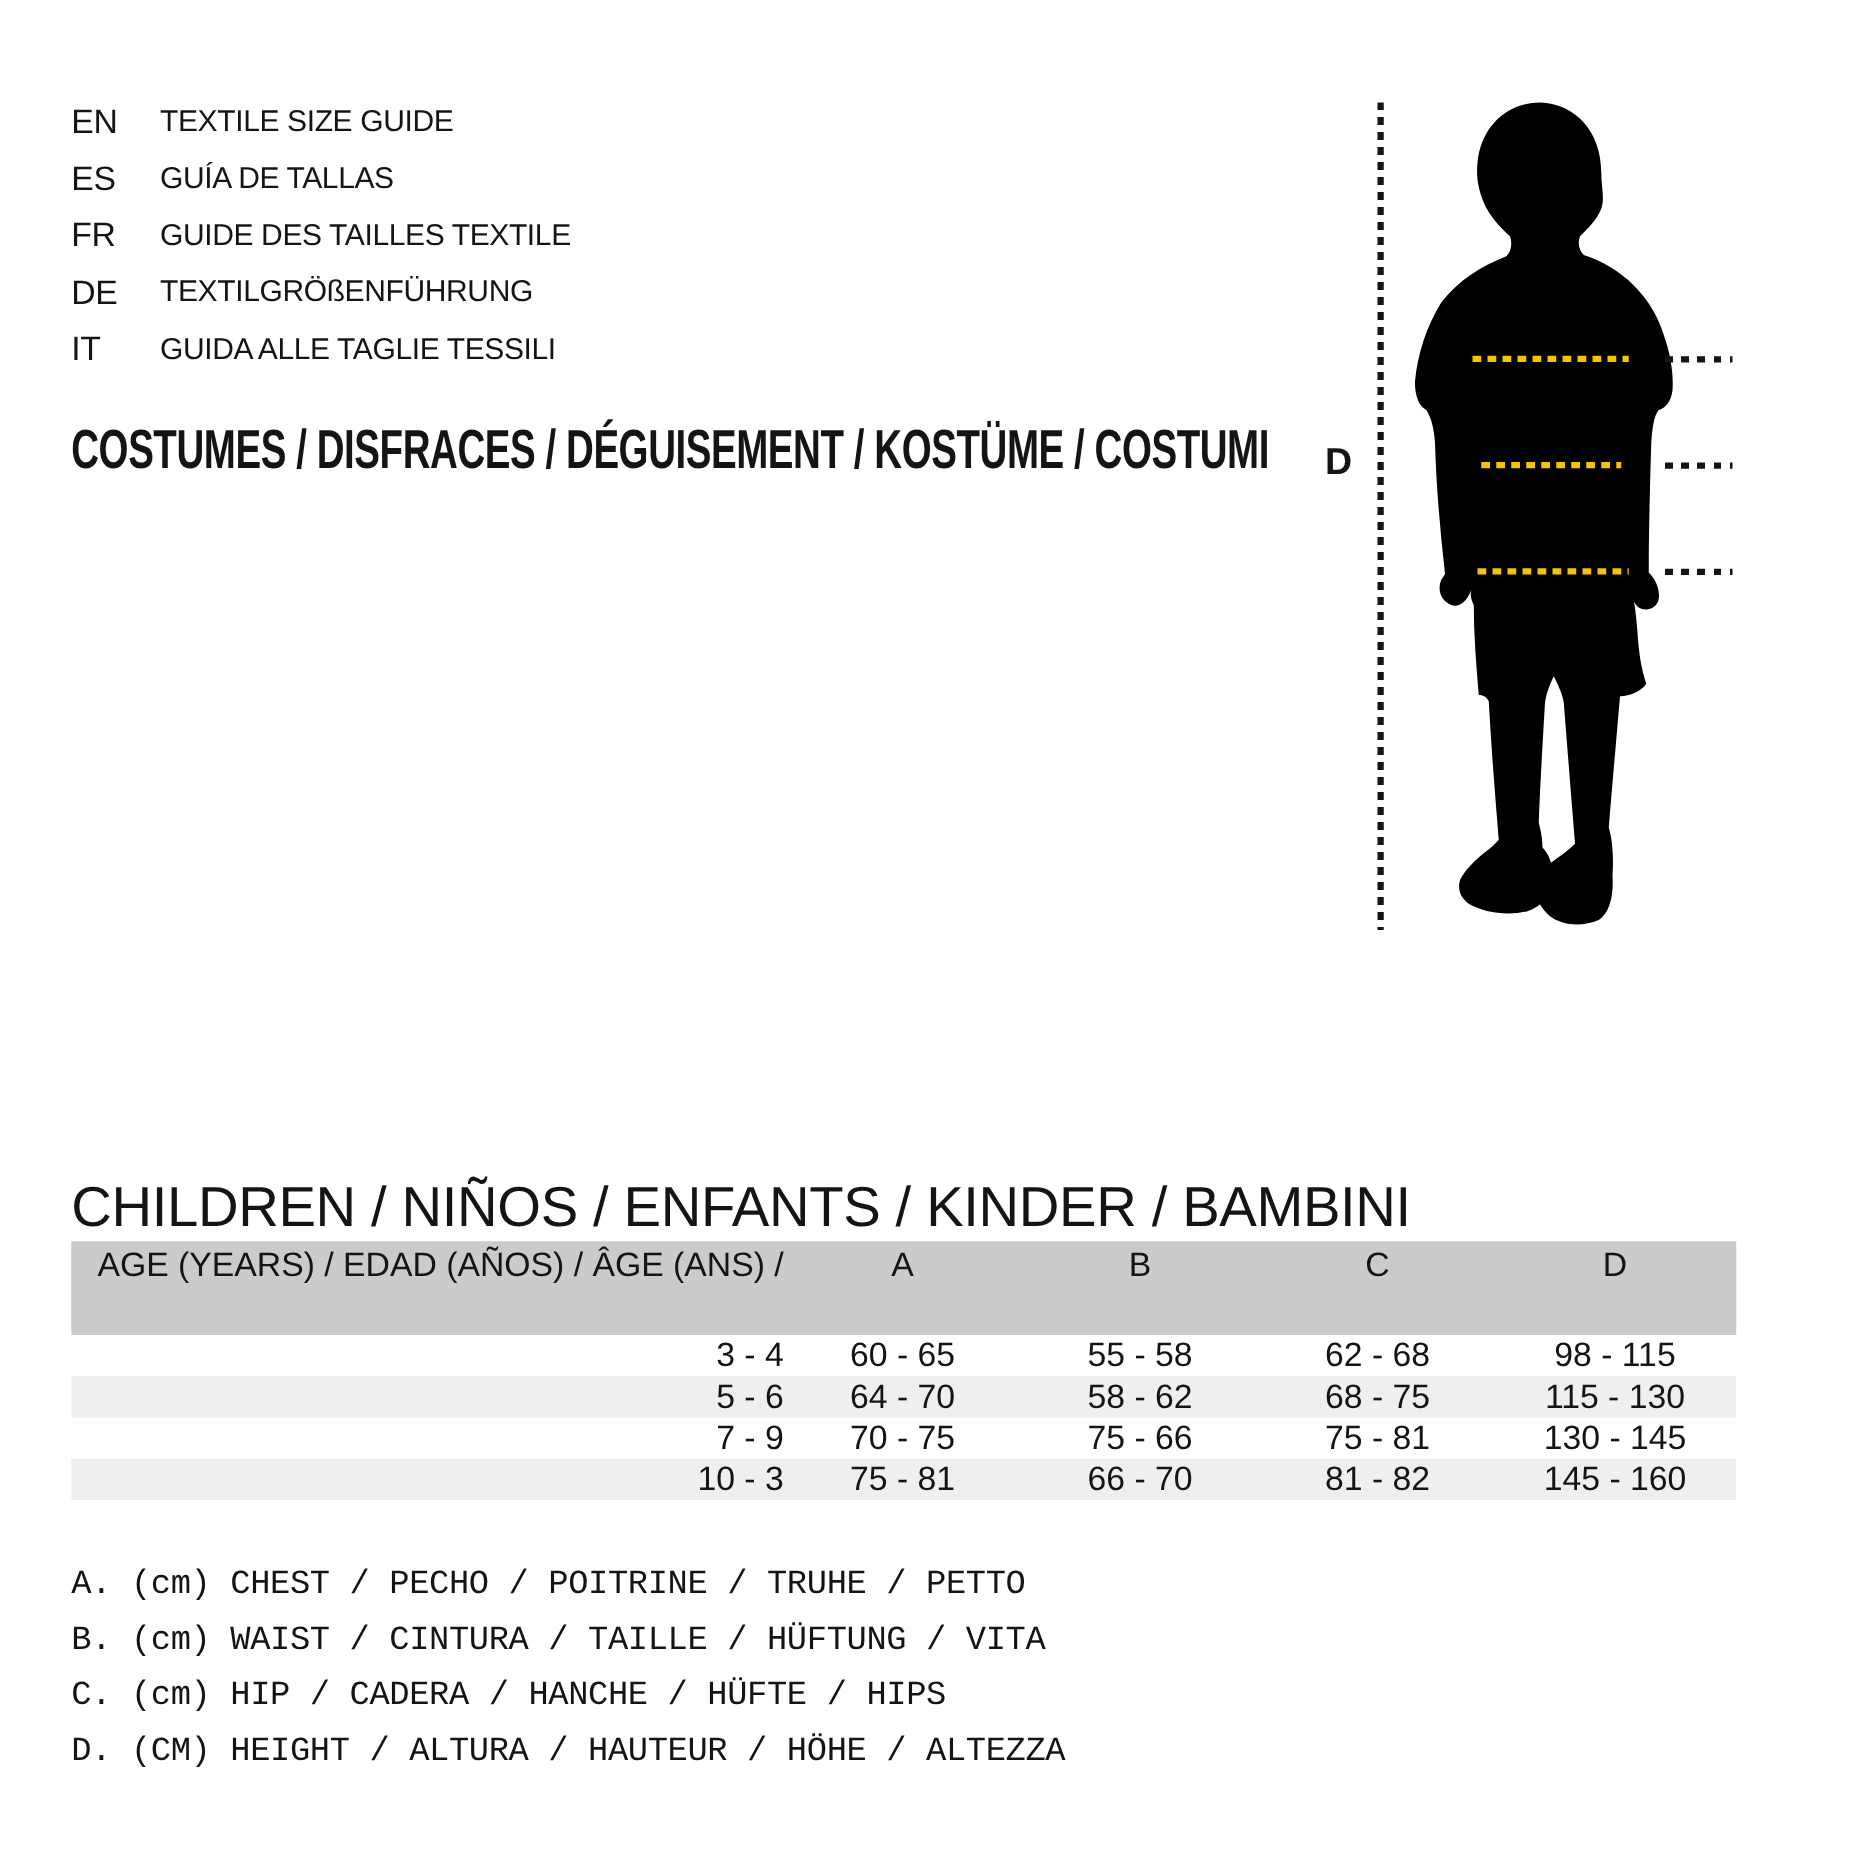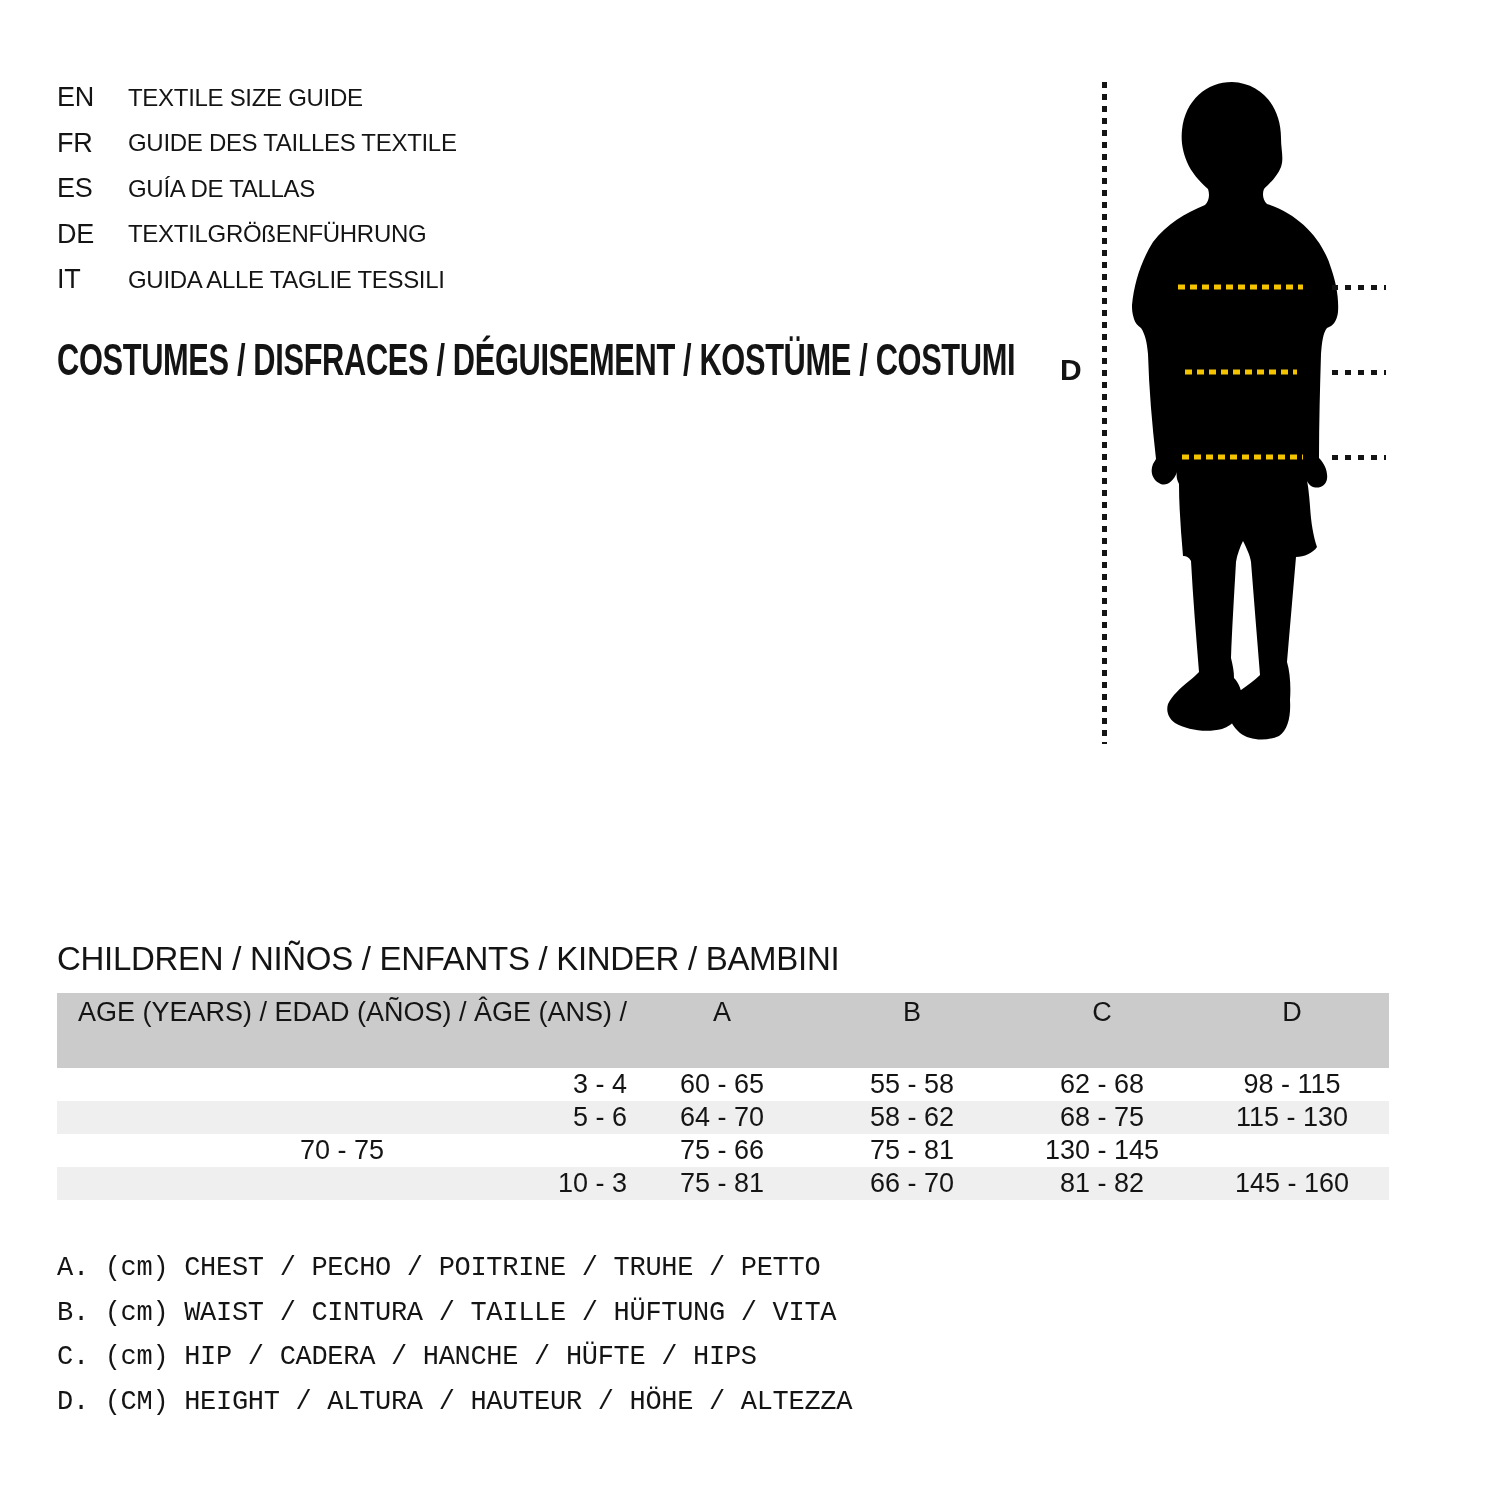--- a/index.html
+++ b/index.html
@@ -45,21 +45,21 @@
   }
   .label-a { left: 1398px; top: 271px; }
   .label-b { left: 1398px; top: 356px; }
   .label-c { left: 1398px; top: 441px; }
   .label-d { left: 1060px; top: 354px; }
   .silhouette-svg { position: absolute; left: 1115px; top: 70px; width: 245px; height: 685px; }
 
   
   .section-title {
     position: absolute; left: 57px; top: 940px;
-    font-size: 33px; letter-spacing: -0.3px; white-space: nowrap;
+    font-size: 45px; letter-spacing: -0.3px; white-space: nowrap;
   }
   .size-table { position: absolute; left: 57px; top: 993px; width: 1381px; font-size: 27px; }
   .t-row {
     display: grid;
     grid-template-columns: 570px 190px 190px 190px 190px;
     padding-right: 51px;
     align-items: center;
   }
   .t-head { background: #cbcbcb; height: 75px; align-items: start; padding-top: 3px; }
   .t-head .cell { line-height: 33px; }
@@ -77,26 +77,26 @@
 <body>
 
 <div class="page">
 
   <div class="lang-block">
     <div class="lang-row">
       <span class="lang-code">EN</span>
       <span class="lang-label">TEXTILE SIZE GUIDE</span>
     </div>
     <div class="lang-row">
+      <span class="lang-code">ES</span>
+      <span class="lang-label">GUÍA DE TALLAS</span>
+    </div>
+    <div class="lang-row">
       <span class="lang-code">FR</span>
       <span class="lang-label">GUIDE DES TAILLES TEXTILE</span>
-    </div>
-    <div class="lang-row">
-      <span class="lang-code">ES</span>
-      <span class="lang-label">GUÍA DE TALLAS</span>
     </div>
     <div class="lang-row">
       <span class="lang-code">DE</span>
       <span class="lang-label">TEXTILGRÖßENFÜHRUNG</span>
     </div>
     <div class="lang-row">
       <span class="lang-code">IT</span>
       <span class="lang-label">GUIDA ALLE TAGLIE TESSILI</span>
     </div>
   </div>
@@ -193,20 +193,21 @@
       <div class="cell num">98 - 115</div>
     </div>
     <div class="t-row t-body">
       <div class="cell age">5 - 6</div>
       <div class="cell num">64 - 70</div>
       <div class="cell num">58 - 62</div>
       <div class="cell num">68 - 75</div>
       <div class="cell num">115 - 130</div>
     </div>
     <div class="t-row t-body">
+      <div class="cell age">7 - 9</div>
       <div class="cell num">70 - 75</div>
       <div class="cell num">75 - 66</div>
       <div class="cell num">75 - 81</div>
       <div class="cell num">130 - 145</div>
     </div>
     <div class="t-row t-body">
       <div class="cell age">10 - 3</div>
       <div class="cell num">75 - 81</div>
       <div class="cell num">66 - 70</div>
       <div class="cell num">81 - 82</div>

